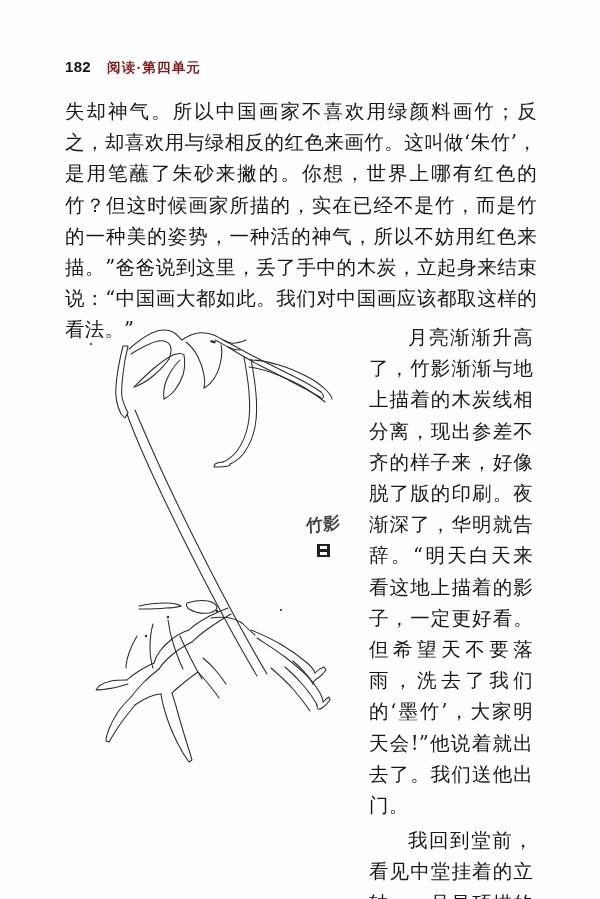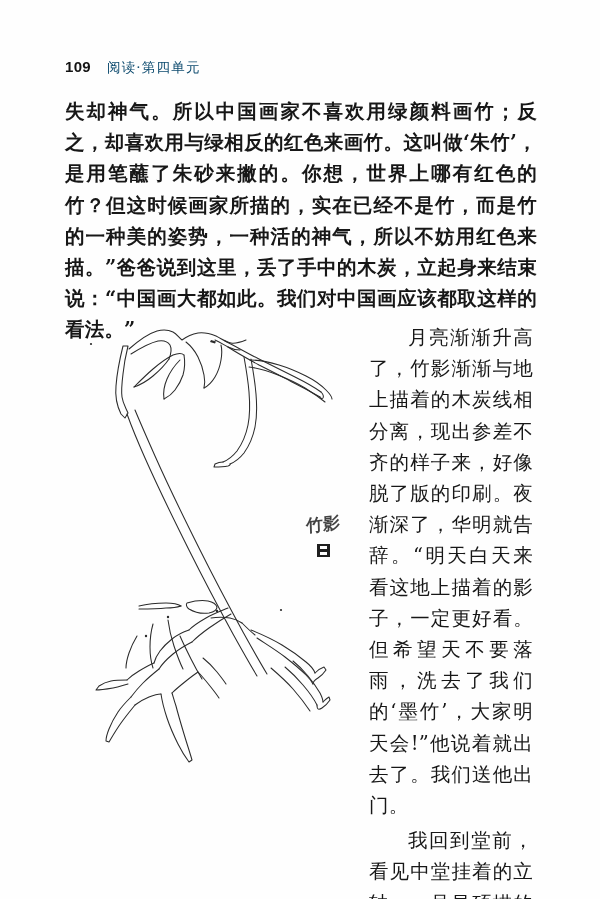--- a/index.html
+++ b/index.html
@@ -37,38 +37,37 @@
   .page-number {
     font-family: "Liberation Sans", sans-serif;
     font-size: 15px;
     font-weight: 700;
     color: #131313;
     letter-spacing: 0.3px;
   }
   .head-title {
     font-family: "DejaVu Serif", "Liberation Serif", serif;
     font-size: 13.5px;
-    font-weight: 400;
-    color: #0c4a6e;
+    font-weight: 700;
+    color: #7f1d1d;
     letter-spacing: 1.2px;
   }
 
   
   .body-text {
     position: absolute;
     left: 65px;
     top: 96px;
     width: 472px;
     font-size: 19.5px;
     line-height: 31.2px;
     color: #171717;
     text-align: justify;
     text-justify: inter-character;
     letter-spacing: 0.2px;
-    font-weight: bold;
   }
   .body-text p {
     margin: 0;
   }
 
   
   .lower-region {
     position: absolute;
     left: 65px;
     top: 318px;
@@ -155,21 +154,21 @@
     width: 7px; height: 3px;
     background: #fdfdfd;
   }
 </style>
 </head>
 <body>
 
 <div class="page">
 
   <div class="running-head">
-    <span class="page-number">109</span>
+    <span class="page-number">182</span>
     <span class="head-title">阅读·第四单元</span>
   </div>
 
   <div class="body-text">
     <p>失却神气。所以中国画家不喜欢用绿颜料画竹；反之，却喜欢用与绿相反的红色来画竹。这叫做‘朱竹’，是用笔蘸了朱砂来撇的。你想，世界上哪有红色的竹？但这时候画家所描的，实在已经不是竹，而是竹的一种美的姿势，一种活的神气，所以不妨用红色来描。”爸爸说到这里，丢了手中的木炭，立起身来结束说：“中国画大都如此。我们对中国画应该都取这样的看法。”</p>
   </div>
 
   <div class="lower-region">
 
     <div class="illustration">

